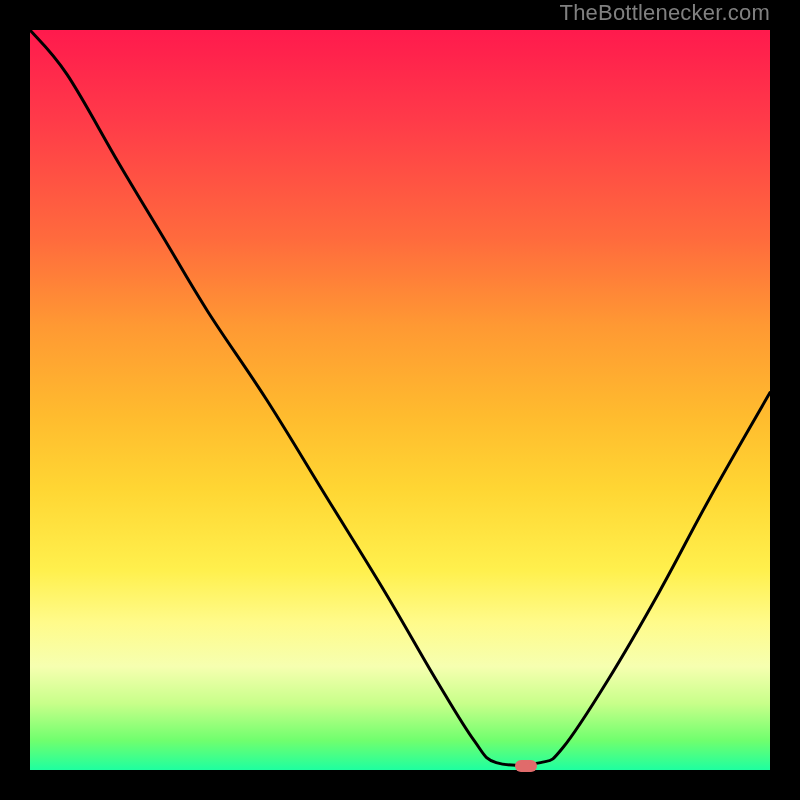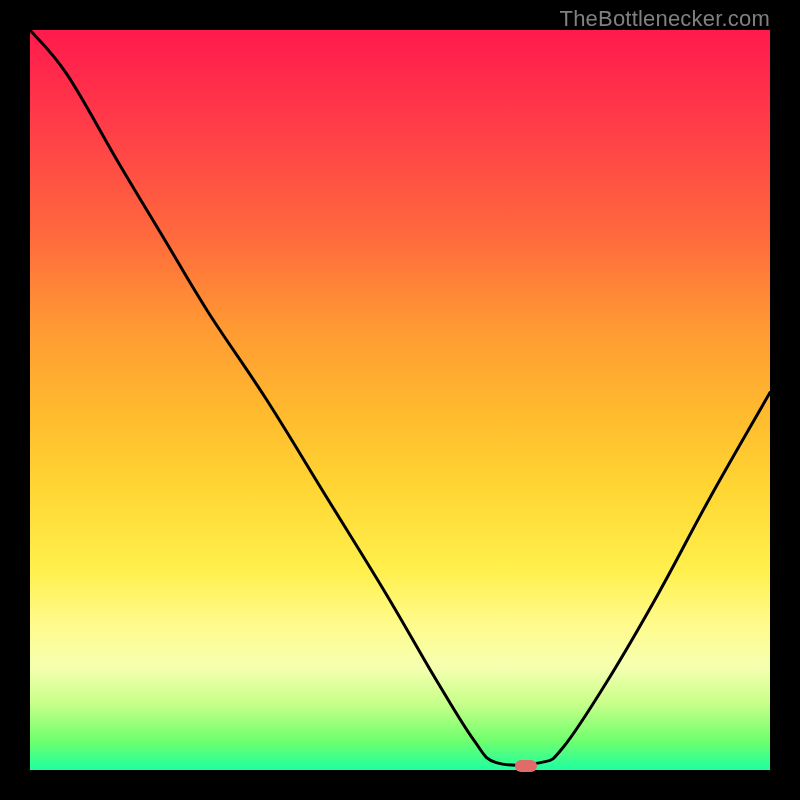--- a/index.html
+++ b/index.html
@@ -34,21 +34,21 @@
       #fff04d 73%,
       #fffb8a 80%,
       #f6ffb0 86%,
       #c8ff8a 91%,
       #70ff6e 96%,
       #1effa0 100%
     );
   }
   .watermark {
     position: absolute;
-    top: 6px;
+    top: 0;
     right: 30px;
     color: #808080;
     font-size: 22px;
     letter-spacing: 0.2px;
     user-select: none;
   }
   .curve-svg {
     position: absolute;
     left: 0;
     top: 0;

